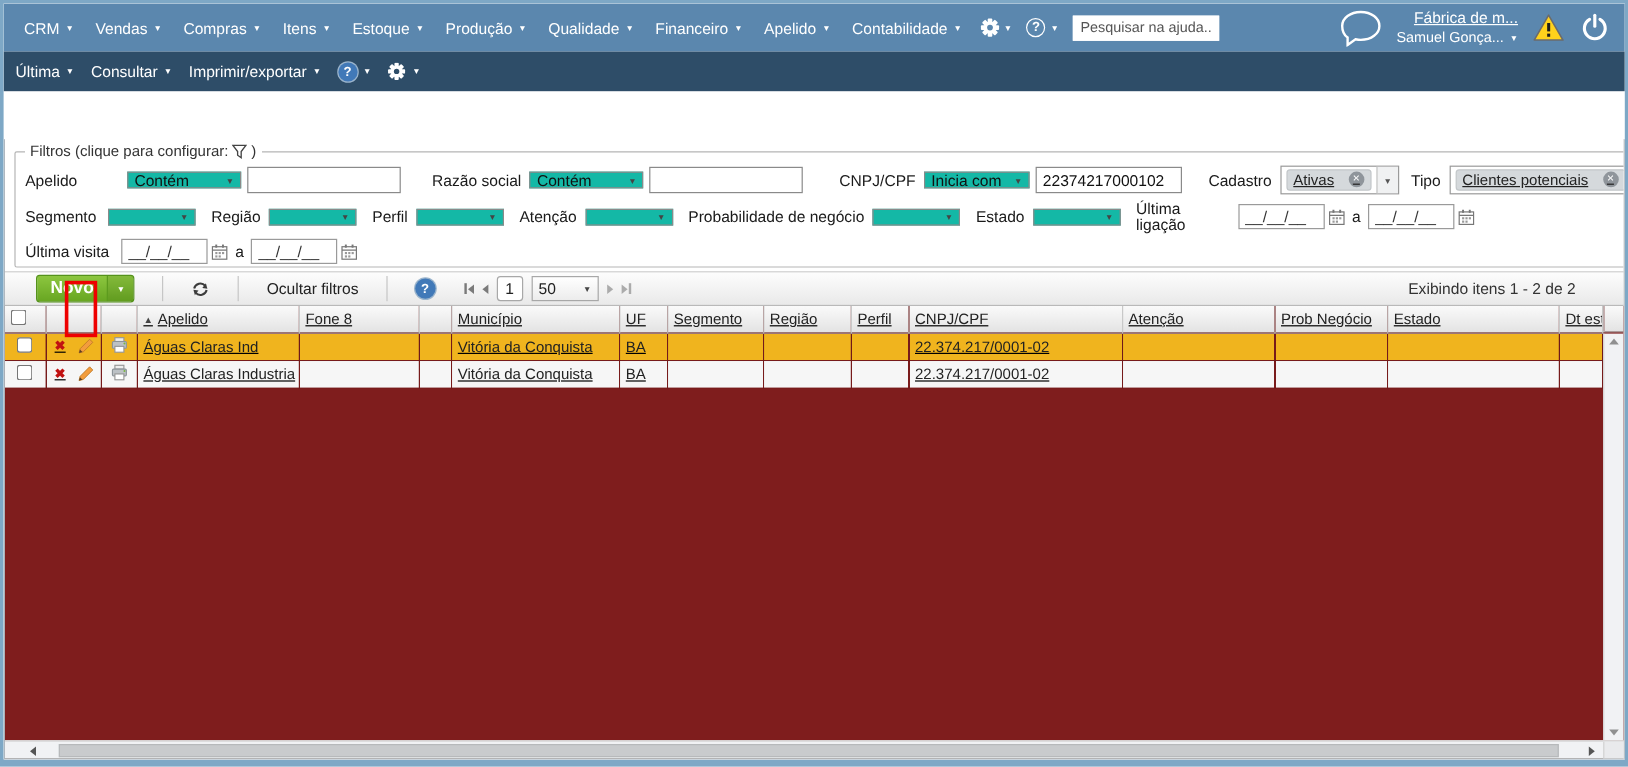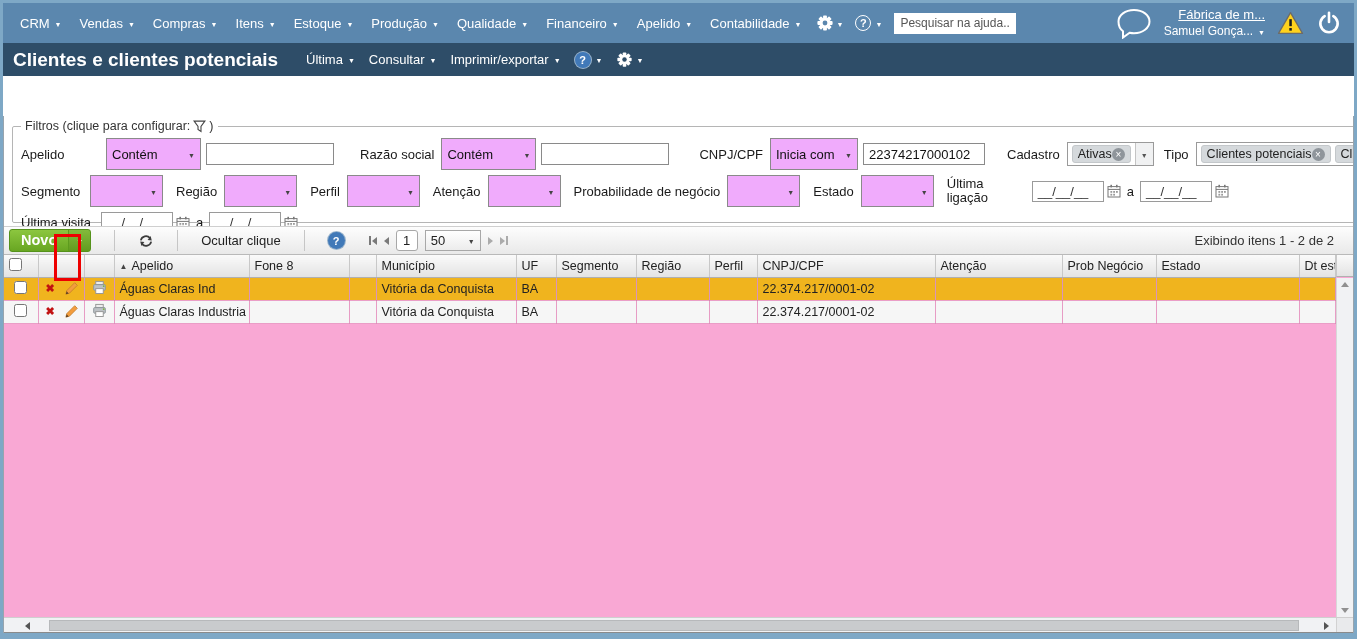--- a/index.html
+++ b/index.html
@@ -66,56 +66,56 @@
   
   .filters-zone{ flex:0 0 110px; padding:3px 8px 0 8px; background:#fff; overflow:hidden; }
   fieldset.filters{
     border:1px solid #b5b5b5; border-radius:2px; margin:0; padding:0 8px 6px 8px; height:104px;
   }
   legend.flegend{ font-size:12.5px; color:#333; padding:0 4px; display:flex; align-items:center; gap:3px; }
   .f-row{ display:flex; align-items:center; margin-top:5px; font-size:13px; color:#1a1a1a; white-space:nowrap; }
   .f-label{ margin-right:7px; }
   .lbl-apelido{ width:78px; }
   .sel{
-    height:32px; border:1px solid #8a8a8a; background:#f0abfc; display:flex; align-items:center;
+    height:14px; border:1px solid #8a8a8a; background:#14b8a6; display:flex; align-items:center;
     justify-content:space-between; padding:0 5px; font-size:13px; color:#111; cursor:pointer;
   }
   .sel .caret{ color:#444; margin-left:6px; }
   .inp{
     height:22px; border:1px solid #8a8a8a; font-size:13px; padding:0 5px; font-family:inherit; color:#111;
   }
   .ms{
     min-height:24px; border:1px solid #9a9a9a; background:#fff; display:flex; align-items:center;
     padding:1px 20px 1px 2px; position:relative; cursor:pointer;
   }
   .ms-arrow{
     position:absolute; right:0; top:0; bottom:0; width:18px; background:#f0f1f2;
     border-left:1px solid #c4c4c4; display:flex; align-items:center; justify-content:center; color:#555;
   }
   .tag{
     background:#d5d9dc; border:1px solid #c3c7ca; border-radius:3px; padding:1px 5px;
-    display:flex; align-items:center; gap:0; font-size:12.5px; color:#222; margin:1px 2px;
+    display:flex; align-items:flex-start; gap:12px; font-size:12.5px; color:#222; margin:1px 2px;text-decoration:underline;
   }
   .tag-x{
     width:13px; height:13px; border-radius:50%; background:#8f959b; color:#fff;
     font-size:10px; line-height:13px; text-align:center; cursor:pointer; flex:0 0 auto;
   }
   .date-box{
     width:72px; height:21px; border:1px solid #9a9a9a; background:#fff; font-size:13px; color:#333;
     display:flex; align-items:center; padding:0 5px; margin:0 3px;
   }
   .cal-btn{ display:flex; align-items:center; cursor:pointer; margin-right:3px; }
   .range-a{ margin:0 3px; }
   .two-line{ line-height:1.05; display:inline-block; }
 
   
   .toolbar{
     flex:0 0 29px; background:linear-gradient(#fdfdfd,#e9e9e9);
     border-top:1px solid #cfcfcf; border-bottom:1px solid #b9b9b9;
-    display:flex; align-items:center; padding:0 3px; font-size:13px; color:#222;gap:10px;
+    display:flex; align-items:center; padding:0 24px; font-size:13px; color:#222;gap:10px;
   }
   .btn-novo{
     background:linear-gradient(#8cc63f,#68a622); border:1px solid #55921b; border-radius:3px;
     color:#fff; font-weight:bold; display:flex; align-items:stretch; height:23px; overflow:hidden;
     cursor:pointer; margin:0 8px 0 2px;
   }
   .bn-label{ padding:2px 11px 0 11px; font-size:14.5px; }
   .bn-caret{ padding:0 7px; border-left:1px solid #5d9b1e; display:flex; align-items:center; background:rgba(0,0,0,.06); }
   .tsep{ width:1px; height:21px; background:#c6c6c6; margin:0 5px; }
   .tool-btn{ padding:0 8px; display:flex; align-items:center; cursor:pointer; color:#222; }
@@ -127,21 +127,21 @@
     min-width:22px; height:21px; border:1px solid #a8a8a8; border-radius:3px; background:#fff;
     display:flex; align-items:center; justify-content:center; font-size:13px; color:#222; padding:0 4px;
   }
   .pg-size{
     width:56px; height:21px; border:1px solid #a8a8a8; background:linear-gradient(#fff,#ececec);
     display:flex; align-items:center; justify-content:space-between; padding:0 5px; font-size:13px; color:#222; cursor:pointer;
   }
   .items-info{ margin-left:auto; font-size:13px; color:#333; padding-right:16px; }
 
   
-  .grid{ flex:1; position:relative; overflow:hidden; background:#f9a8d4; }
+  .grid{ flex:1; position:relative; overflow:hidden; background:#7f1d1d;text-decoration:underline; }
   table.grid-table{ border-collapse:collapse; table-layout:fixed; width:calc(100% - 17px); font-size:12.5px; color:#222; }
   .grid-table th{
     height:22px; background:linear-gradient(#fafafa,#e3e3e3);
     border-right:1px solid #c8c8c8; border-bottom:1px solid #b0b0b0;
     font-weight:normal; text-align:left; padding:0 5px; white-space:nowrap; overflow:hidden; color:#222;
   }
   .grid-table td{
     height:23px; border-right:1px solid rgba(0,0,0,.07); border-bottom:1px solid rgba(0,0,0,.06);
     padding:0 5px; white-space:nowrap; overflow:hidden;
   }
@@ -270,21 +270,20 @@
         <rect x="10.9" y="15.6" width="2.3" height="2.4" fill="#1c1c1c"></rect>
       </svg>
       <svg width="26" height="26" viewBox="0 0 24 24" style="cursor:pointer">
         <path d="M8 5.6a8 8 0 1 0 8 0" fill="none" stroke="#fff" stroke-width="2.4" stroke-linecap="round"></path>
         <line x1="12" y1="2.5" x2="12" y2="11" stroke="#fff" stroke-width="2.4" stroke-linecap="round"></line>
       </svg>
     </div>
   </header>
 
   <div class="titlebar">
-    <span class="page-title">Clientes e clientes potenciais</span>
     <span class="tb-menu">
         <span>Última</span>
         <span class="caret">▼</span>
       </span>
     <span class="tb-menu">
         <span>Consultar</span>
         <span class="caret">▼</span>
       </span>
     <span class="tb-menu">
         <span>Imprimir/exportar</span>
@@ -477,21 +476,21 @@
       <span class="tsep"></span>
       <span class="tool-btn">
         <svg width="16" height="16" viewBox="0 0 16 16">
           <path d="M13.2 8.6A5.3 5.3 0 0 1 4 10.9" fill="none" stroke="#3c3c3c" stroke-width="1.7"></path>
           <polygon points="2.2,8.4 6.4,9 3.4,13" fill="#3c3c3c"></polygon>
           <path d="M2.8 7.4A5.3 5.3 0 0 1 12 5.1" fill="none" stroke="#3c3c3c" stroke-width="1.7"></path>
           <polygon points="13.8,7.6 9.6,7 12.6,3" fill="#3c3c3c"></polygon>
         </svg>
       </span>
       <span class="tsep"></span>
-      <span class="tool-btn">Ocultar clique</span>
+      <span class="tool-btn">Ocultar filtros</span>
       <span class="tsep"></span>
       <span class="tool-btn">
         <span class="help-badge" style="width:17px;height:17px">?</span>
       </span>
       <div class="pg">
         <span class="pg-arrow">
             <span class="bar"></span>
             <span class="tri-left" style="border-right-color:#7a7a7a"></span>
           </span>
         <span class="pg-arrow">

